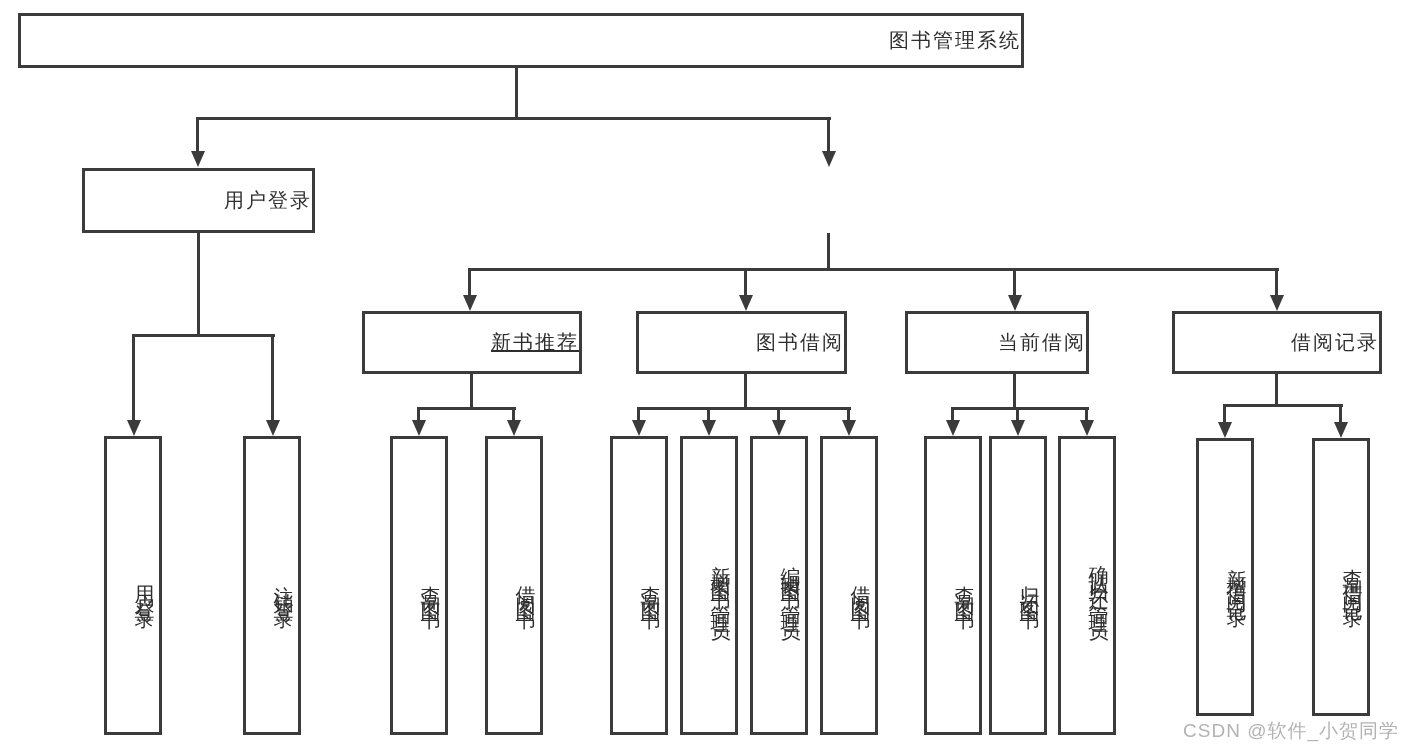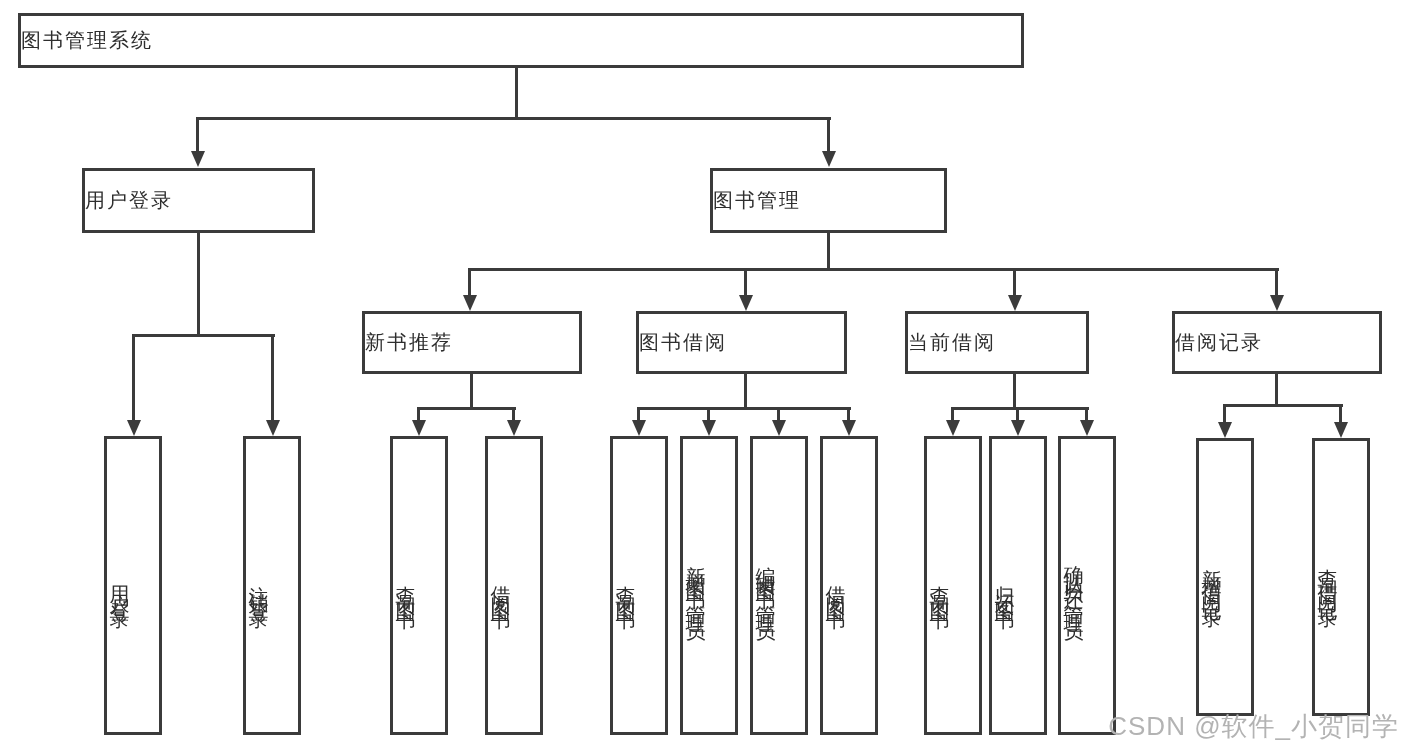--- a/index.html
+++ b/index.html
@@ -15,31 +15,31 @@
     background: #ffffff;
     overflow: hidden;
   }
   .node {
     position: absolute;
     box-sizing: border-box;
     background: #ffffff;
     border: 3px solid #3b3b3b;
     display: flex;
     align-items: center;
-    justify-content: flex-start;
+    justify-content: flex-end;
     color: #2e2e2e;
     font-size: 20px;
     letter-spacing: 2px;
     z-index: 2;
   }
   .root  { left: 18px;  top: 13px;  width: 1006px; height: 55px; }
   .l2a   { left: 82px;  top: 168px; width: 233px;  height: 65px; }
   .l2b   { left: 710px; top: 168px; width: 237px;  height: 65px; }
   .l3    { top: 311px; height: 63px; }
-  .l3a   { left: 362px;  width: 220px; }
+  .l3a   { left: 362px;  width: 220px; text-decoration: underline; }
   .l3b   { left: 636px;  width: 211px; }
   .l3c   { left: 905px;  width: 184px; }
   .l3d   { left: 1172px; width: 210px; }
   .leaf  { top: 436px; height: 299px; width: 58px; }
   .leaf.short { top: 438px; height: 278px; }
   .vtext {
     writing-mode: vertical-rl;
     text-orientation: mixed;
     letter-spacing: 8px;
     font-size: 20px;
@@ -59,40 +59,37 @@
     height: 0;
     border-left: 7px solid transparent;
     border-right: 7px solid transparent;
     border-top: 16px solid #3b3b3b;
     z-index: 1;
   }
   .watermark {
     position: absolute;
     right: 6px;
     bottom: 3px;
-    font-size: 26px;
+    font-size: 19px;
     color: #b3b3b3;
     letter-spacing: 1px;
     z-index: 3;
   }
 </style>
 </head>
 <body>
 
 <div id="canvas">
 
   <div class="node root">
     <span>图书管理系统</span>
   </div>
 
   <div class="node l2a">
     <span>用户登录</span>
-  </div>
-  <div class="node l2b">
-    <span>图书管理</span>
   </div>
 
   <div class="node l3 l3a">
     <span>新书推荐</span>
   </div>
   <div class="node l3 l3b">
     <span>图书借阅</span>
   </div>
   <div class="node l3 l3c">
     <span>当前借阅</span>

